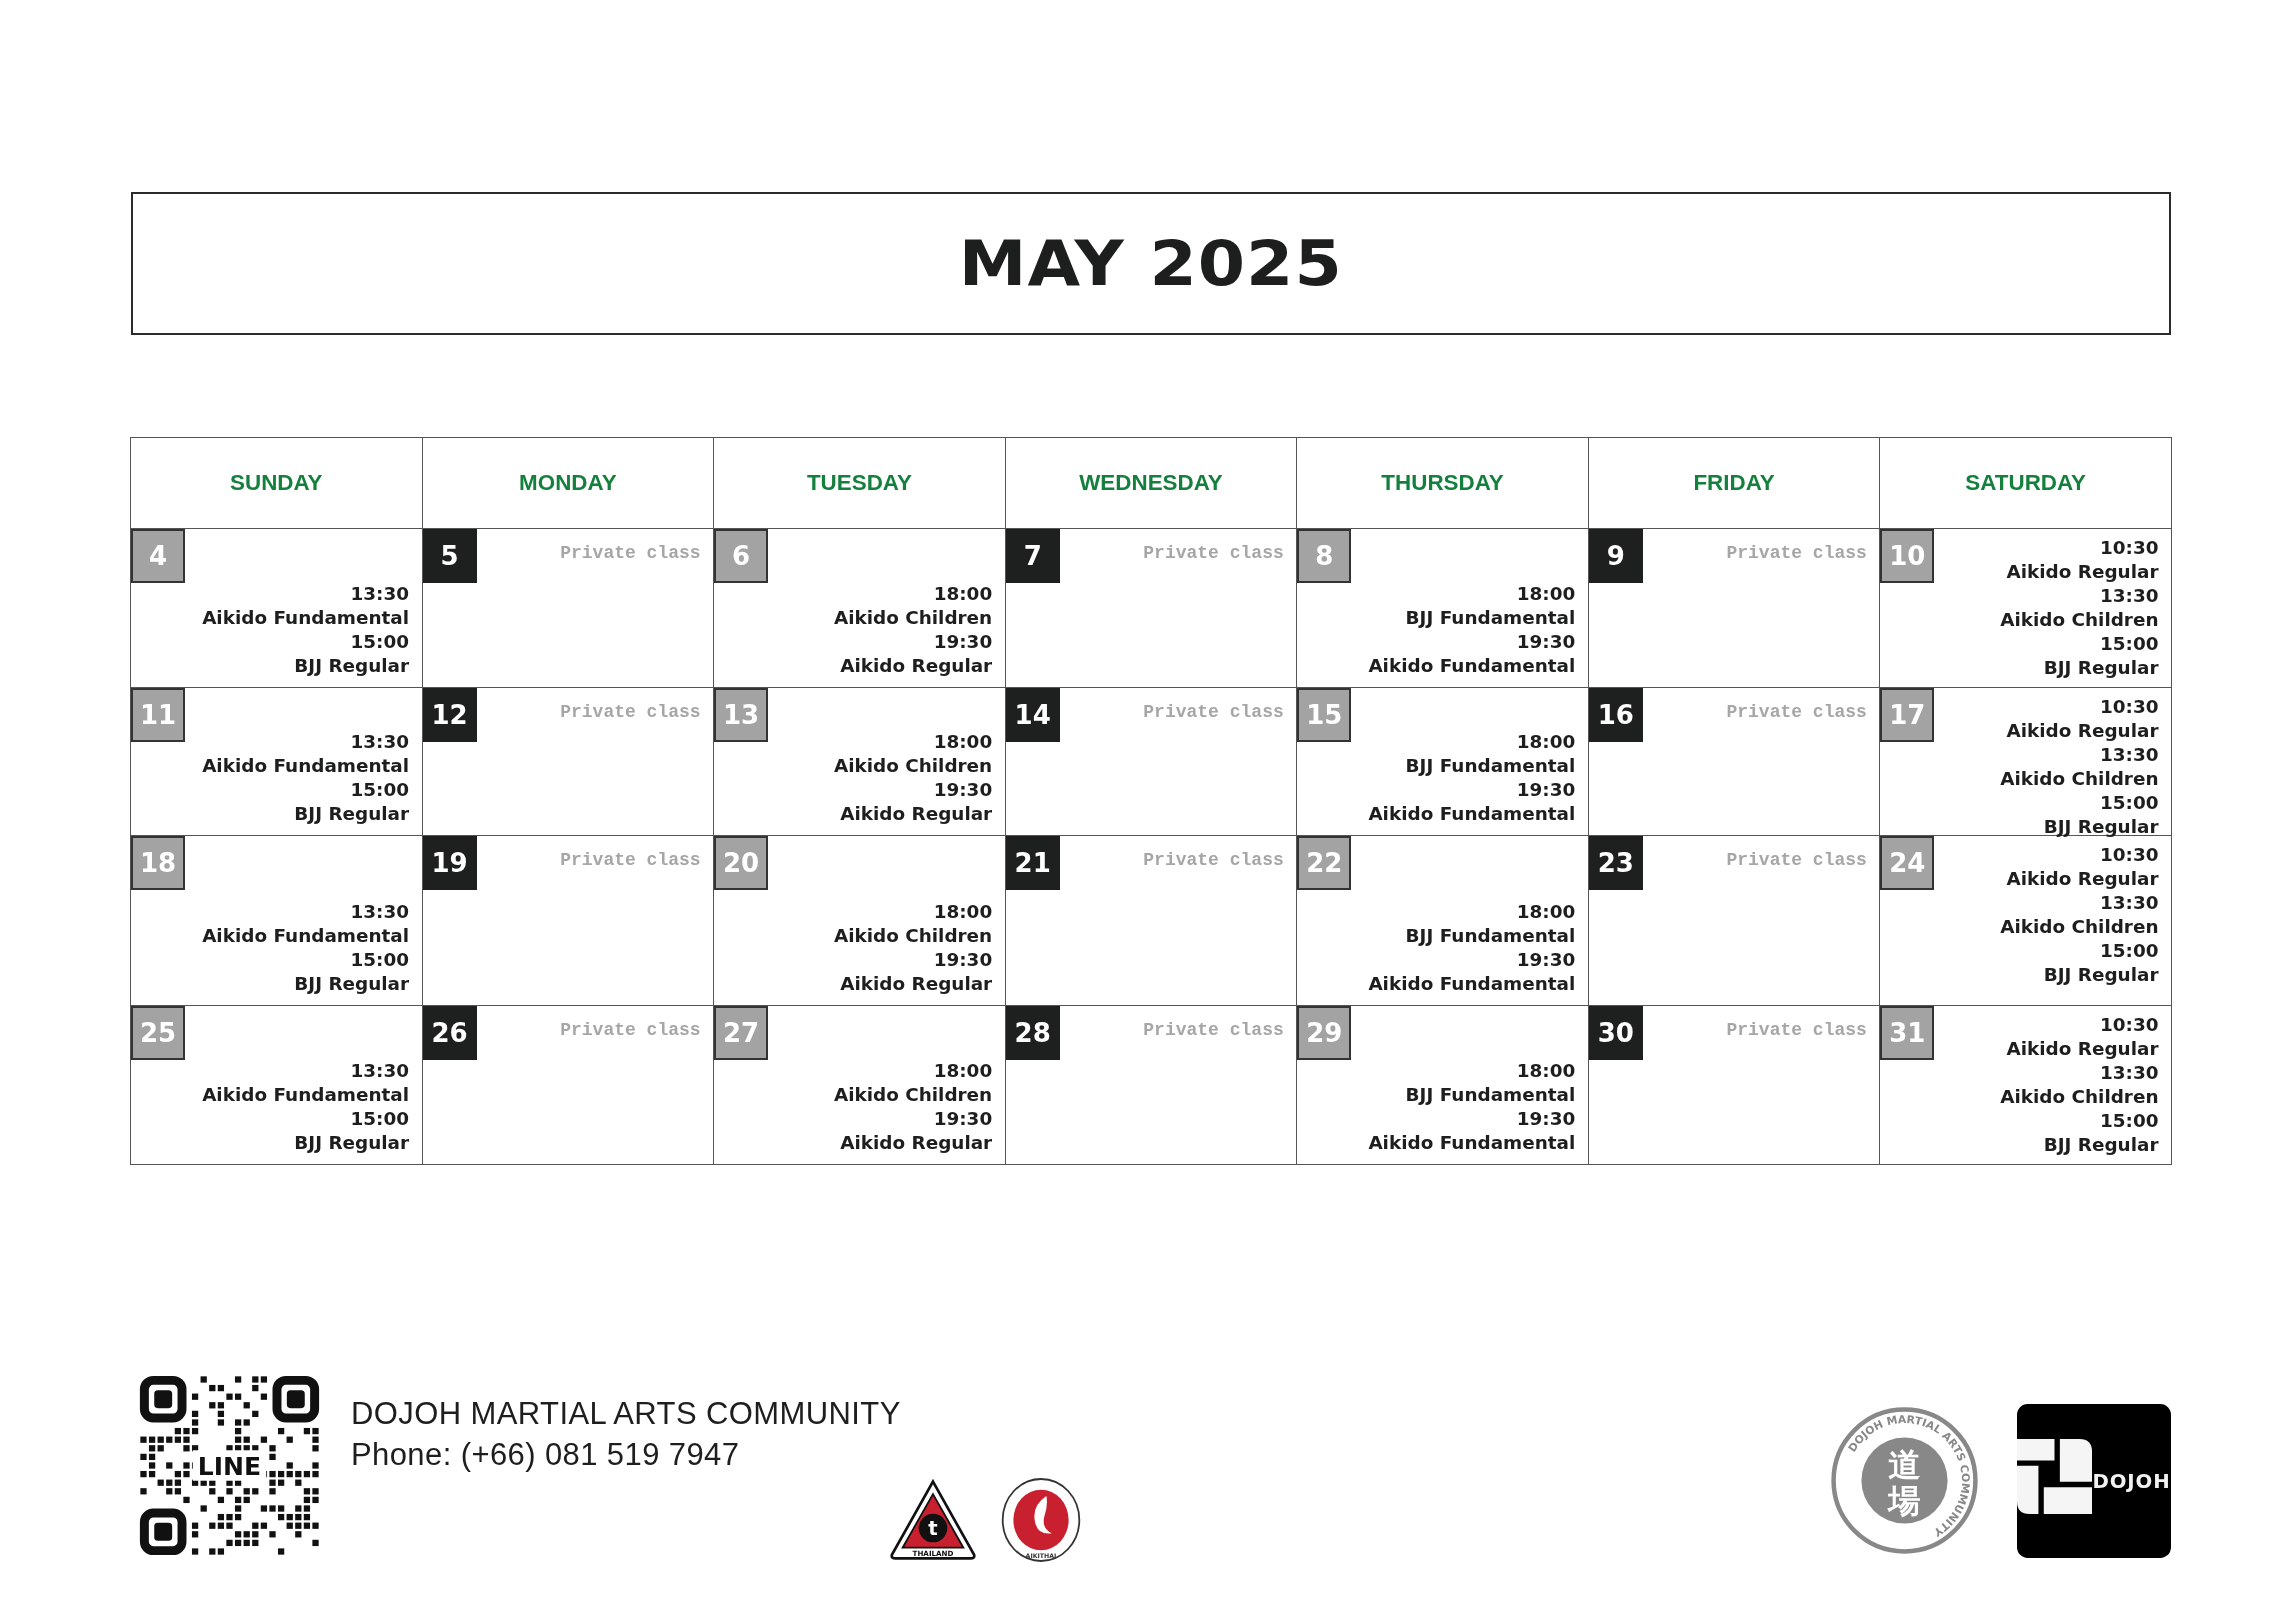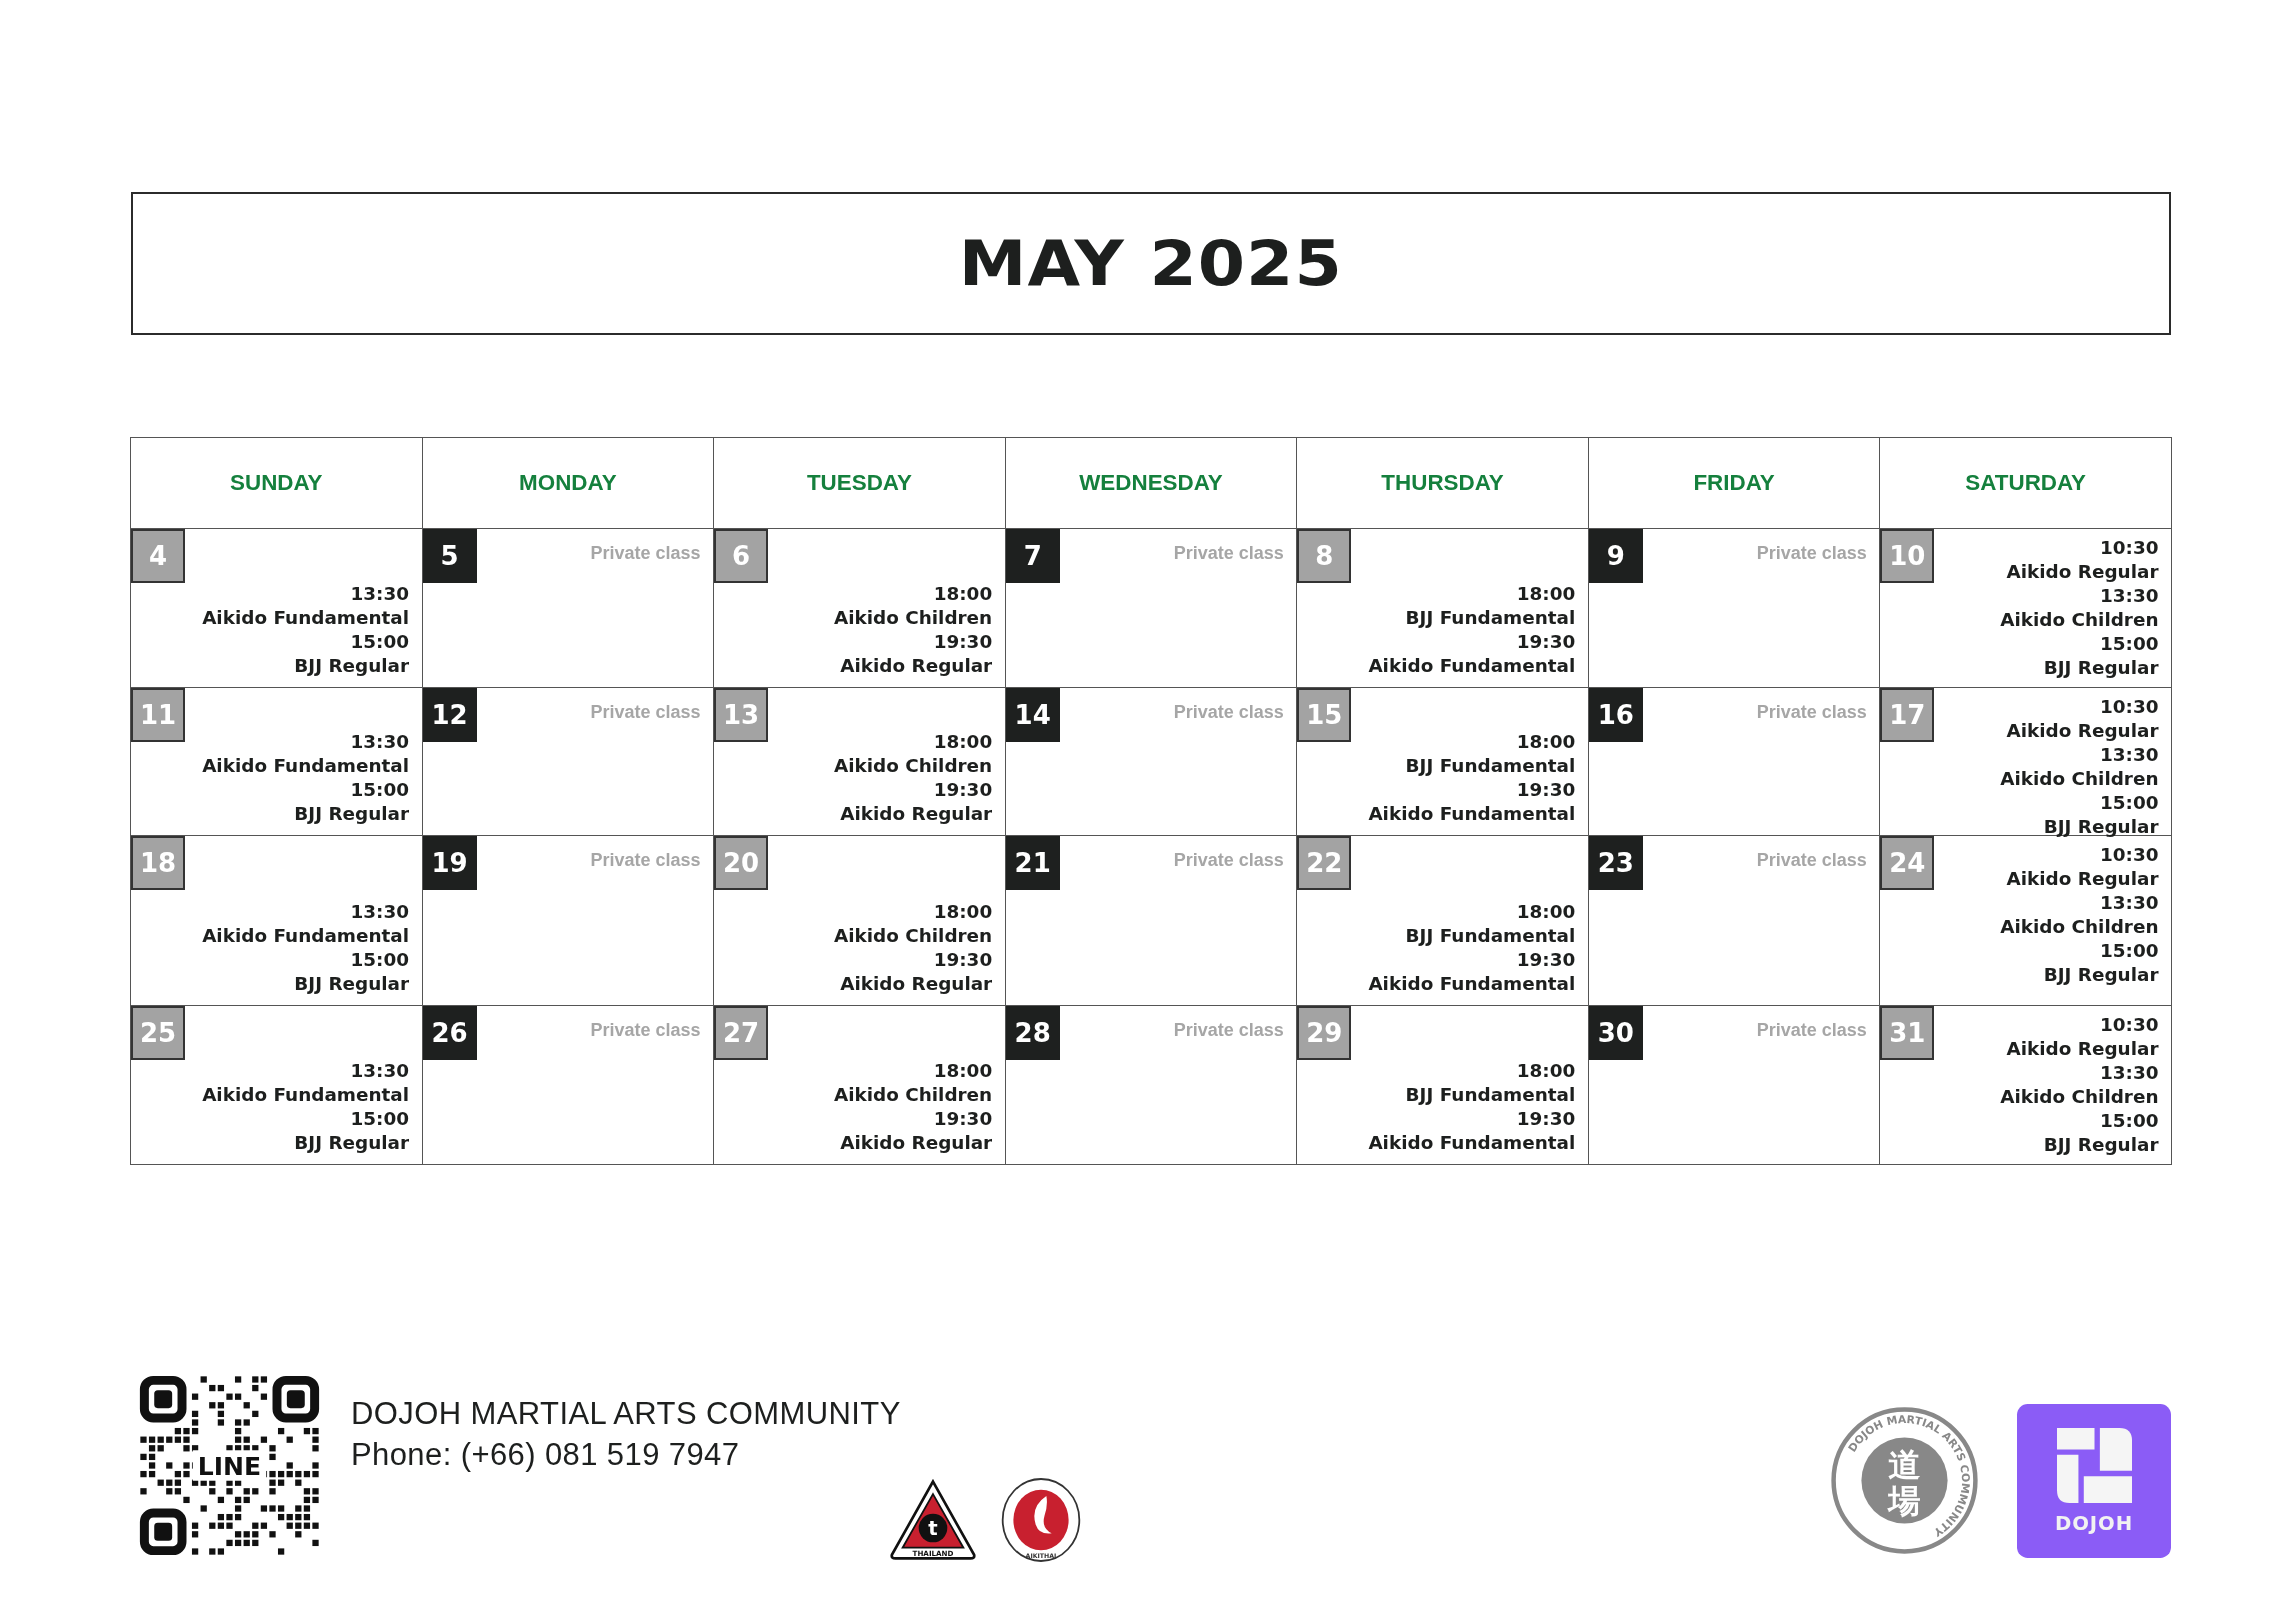--- a/index.html
+++ b/index.html
@@ -32,42 +32,42 @@
 
     .date-badge {
       position: absolute; left: 0; top: 0; width: 54px; height: 54px;
       display: flex; align-items: center; justify-content: center;
       font-family: "DejaVu Sans", sans-serif; font-weight: bold; font-size: 26px; color: #fff;
     }
     .date-badge.grey { background: #a3a3a3; border: 2.7px solid #333; }
     .date-badge.dark { background: #1e201f; }
 
     .private {
-      position: absolute; right: 12.5px; top: 14.3px; font-family: Liberation Sans, sans-serif;
+      position: absolute; right: 12.5px; top: 14.3px; font-family: Liberation Mono, monospace;
       font-weight: bold; font-size: 18px; color: #a6a6a6;
     }
     .sessions {
       position: absolute; right: 12.5px; bottom: 9px; text-align: right;
       font-family: "DejaVu Sans", sans-serif; font-weight: bold; font-size: 18.4px;
       line-height: 24px; color: #1d1f1e;
     }
     .sessions.sat { top: 7.2px; bottom: auto; }
 
     .footer-qr { position: absolute; left: 139px; top: 1375px; width: 181px; height: 181px; }
     .contact {
       position: absolute; left: 351px; top: 1393px; font-family: "Liberation Sans", sans-serif;
       font-size: 31px; line-height: 41px; color: #1d1f1e; letter-spacing: 0.4px;
     }
     .logo-rawcrew { position: absolute; left: 888px; top: 1478px; width: 90px; height: 84px; }
     .logo-aikido { position: absolute; left: 1000px; top: 1476px; width: 82px; height: 88px; }
     .logo-stamp { position: absolute; left: 1830px; top: 1406px; width: 149px; height: 149px; }
     .logo-dojoh {
       position: absolute; left: 2017px; top: 1404px; width: 154px; height: 154px;
-      background: #8b5cf6; border-radius: 10.7px;
-      display: flex; flex-direction: column; align-items: center; justify-content: center;
+      background: #000000; border-radius: 10.7px;
+      display: flex; flex-direction: row; align-items: center; justify-content: center;
     }
     .logo-dojoh .mark { width: 75px; height: 75px; margin-bottom: 9px; }
     .logo-dojoh .label {
       font-family: "DejaVu Sans", sans-serif; font-weight: bold; color: #f2f2f2; font-size: 19.7px; letter-spacing: 0.9px;
     }
   </style>
 </head>
 <body>
 
 <div class="title-box">

